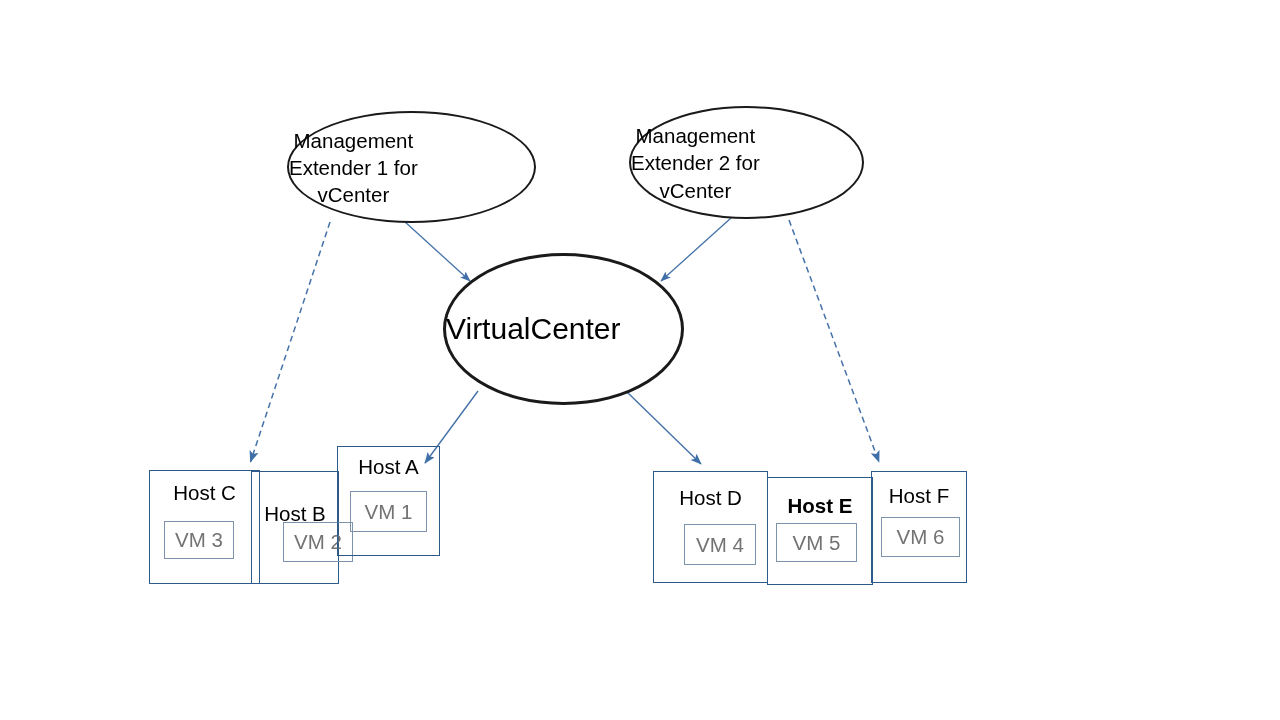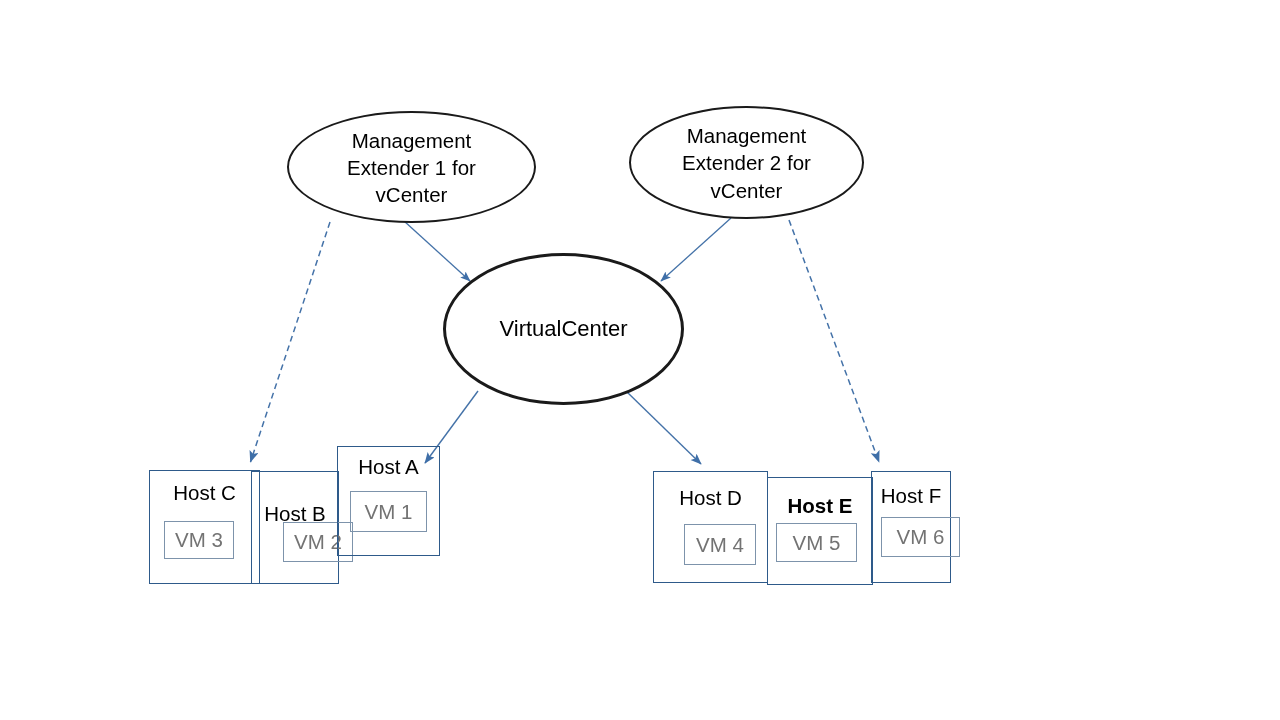--- a/index.html
+++ b/index.html
@@ -30,21 +30,21 @@
 
   
   .ellipse-node {
     position: absolute;
     border: 2.4px solid #1a1a1a;
     border-radius: 50%;
     background: #ffffff;
     box-sizing: border-box;
     display: flex;
     align-items: center;
-    justify-content: center;
+    justify-content: flex-start;
     text-align: center;
   }
   .ellipse-label {
     color: #000000;
     line-height: 1.33;
     white-space: pre-line;
   }
   #ext1 {
     left: 287px;
     top: 111px;
@@ -63,21 +63,21 @@
     margin-top: 1px;
   }
   #vcenter {
     left: 443px;
     top: 253px;
     width: 241px;
     height: 152px;
     border-width: 3px;
   }
   #vcenter .ellipse-label {
-    font-size: 22px;
+    font-size: 30px;
   }
 
   
   .host-box {
     position: absolute;
     box-sizing: border-box;
     border: 1.8px solid #2e5a8a;
     background: transparent;
   }
   .host-title {
@@ -108,21 +108,21 @@
   #host-b { left: 251px;  top: 471px; width: 88px;  height: 113px; }
   #host-a { left: 337px;  top: 446px; width: 103px; height: 110px; }
 
   #host-c .vm-box { left: 14px; top: 50px; width: 70px;  height: 38px; }
   #host-b .vm-box { left: 10px; top: 50px; width: 70px;  height: 40px; margin-left: 21px; }
   #host-a .vm-box { left: 12px; top: 44px; width: 77px;  height: 41px; }
 
   
   #host-d { left: 653px;  top: 471px; width: 115px; height: 112px; }
   #host-e { left: 767px;  top: 477px; width: 106px; height: 108px; }
-  #host-f { left: 871px;  top: 471px; width: 80px;  height: 112px; padding-left: 9px; }
+  #host-f { left: 871px;  top: 471px; width: 96px;  height: 112px; padding-left: 9px; }
 
   #host-d .vm-box { left: 30px; top: 52px; width: 72px;  height: 41px; }
   #host-e .vm-box { left: 8px;  top: 45px; width: 81px;  height: 39px; }
   #host-f .vm-box { left: 9px;  top: 45px; width: 79px;  height: 40px; }
 
   
   #host-e .host-title { top: 16px; font-weight: bold; }
   #host-f .host-title { top: 12px; }
   #host-d .host-title { top: 14px; }
   #host-a .host-title { top: 8px; }

